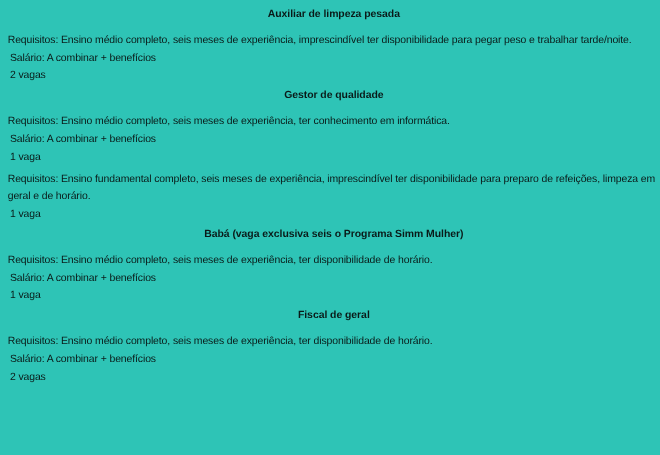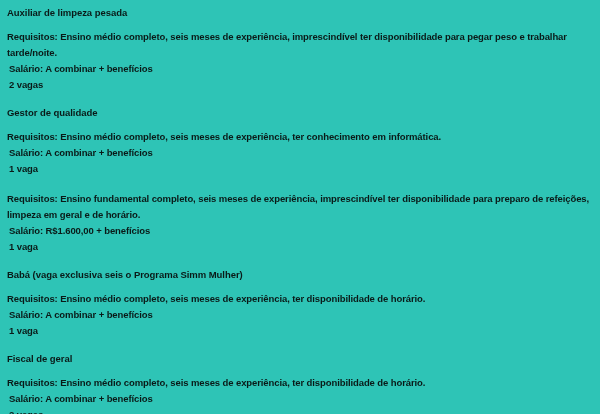--- a/index.html
+++ b/index.html
@@ -21,33 +21,33 @@
     .job {
       margin: 0;
     }
     .job-title {
       font-weight: bold;
       font-size: 9.5px;
       line-height: 12px;
       height: 12px;
       margin: 0 0 10px 0;
       letter-spacing: -0.05px;
+      text-align: center;
     }
     .job-line {
       font-size: 9.5px;
       line-height: 16px;
       margin: 0;
       letter-spacing: -0.1px;
-      font-weight: bold;
     }
     .job-line.indent {
       padding-left: 2px;
     }
     .job + .job {
-      margin-top: 14px;
+      margin-top: 4px;
     }
     .req {
       width: 590px;
     }
   </style>
 </head>
 <body>
 
 <div class="page">
 
@@ -60,21 +60,20 @@
 
   <div class="job">
     <div class="job-title">Gestor de qualidade</div>
     <div class="job-line req">Requisitos: Ensino médio completo, seis meses de experiência, ter conhecimento em informática.</div>
     <div class="job-line indent">Salário: A combinar + benefícios</div>
     <div class="job-line indent">1 vaga</div>
   </div>
 
   <div class="job">
     <div class="job-line req">Requisitos: Ensino fundamental completo, seis meses de experiência, imprescindível ter disponibilidade para preparo de refeições, limpeza em geral e de horário.</div>
-    <div class="job-line indent">Salário: R$1.600,00 + benefícios</div>
     <div class="job-line indent">1 vaga</div>
   </div>
 
   <div class="job">
     <div class="job-title">Babá (vaga exclusiva seis o Programa Simm Mulher)</div>
     <div class="job-line req">Requisitos: Ensino médio completo, seis meses de experiência, ter disponibilidade de horário.</div>
     <div class="job-line indent">Salário: A combinar + benefícios</div>
     <div class="job-line indent">1 vaga</div>
   </div>
 

